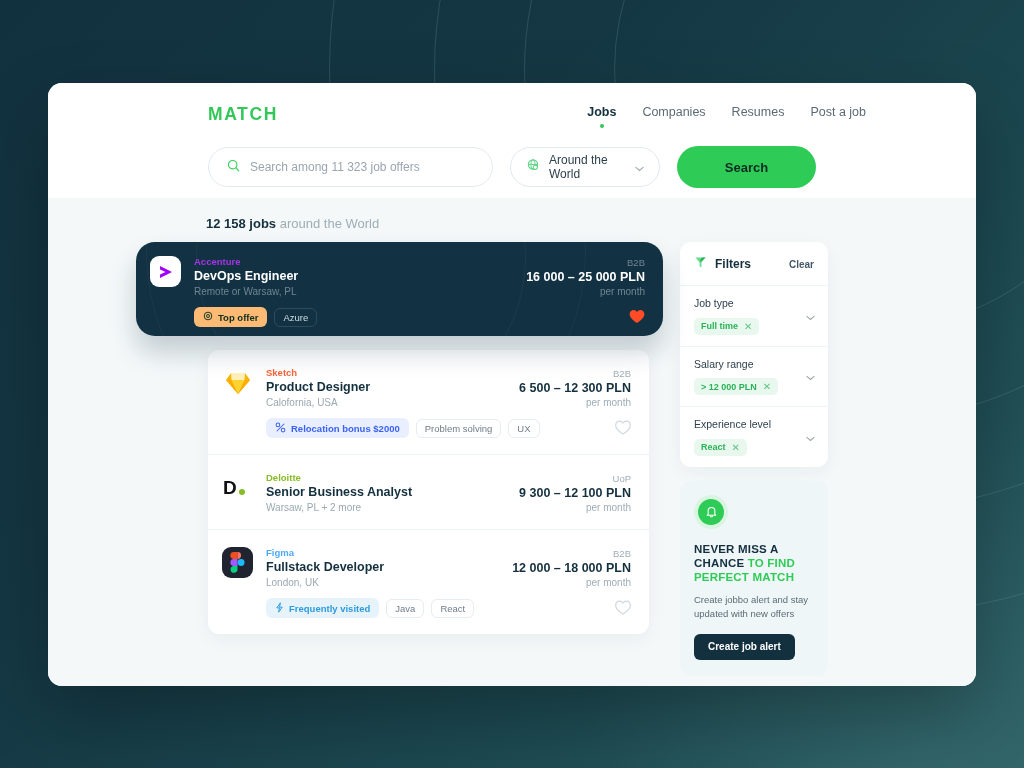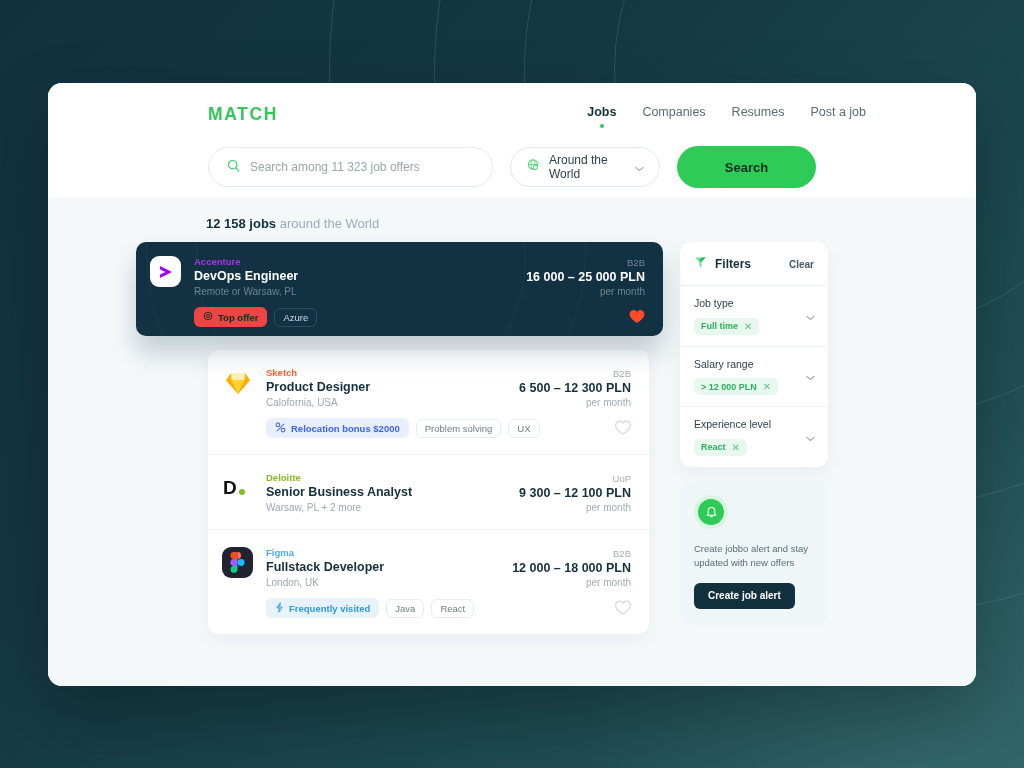--- a/index.html
+++ b/index.html
@@ -106,21 +106,21 @@
   }
   .results-title b { color: #14303f; font-weight: bold; }
 
   .columns { display: flex; gap: 14px; padding-left: 90px; }
   .col-left { width: 528px; }
   .col-right { width: 148px; }
 
   
   .card-featured {
     background: #123243;
-    border-radius: 10px;
+    border-radius: 19px;
     height: 94px;
     padding: 14px 18px 0 14px;
     position: relative;
     box-shadow: 0 16px 26px rgba(18,50,67,0.22);
     overflow: hidden;
     margin-left: -2px;
     width: 527px;
     cursor: pointer;
   }
   .card-featured .deco {
@@ -162,21 +162,21 @@
   }
   .tag {
     height: 19px; border-radius: 6px; border: 1px solid #e6ecf0;
     display: flex; align-items: center; padding: 0 8px;
     font-size: 9.5px; color: #6f7d88; background: #fff;
   }
   .card-featured .tag { background: transparent; border-color: #2b4c5e; color: #cfdde5; }
   .tag.special {
     border: none; font-weight: bold; gap: 5px; padding: 0 9px; height: 20px;
   }
-  .tag.top-offer { background: #ef4444; color: #0c2e1c; }
+  .tag.top-offer { background: #fdba74; color: #0c2e1c; }
   .tag.relocation { background: #e9efff; color: #3b61f6; }
   .tag.b2corp { background: #f1ebfb; color: #7a3fd4; }
   .tag.frequent { background: #e6f3fb; color: #2f9ade; }
 
   .heart { width: 16px; height: 16px; flex: none; margin-left: auto; }
 
   
   .card-list {
     background: #ffffff; border-radius: 11px; margin-top: 14px;
     width: 441px; margin-left: 70px;
@@ -522,20 +522,21 @@
 
         <div class="alert-card">
           <div class="bell-wrap">
             <div class="bell-inner">
               <svg width="13" height="13" viewBox="0 0 14 14" fill="none">
                 <path d="M3.4 9.8 V6.2 a3.6 3.6 0 017.2 0 V9.8 l1 1.3 H2.4 Z" stroke="#ffffff" stroke-width="1.15" stroke-linejoin="round"></path>
                 <path d="M5.7 11.6 a1.3 1.3 0 002.6 0" stroke="#ffffff" stroke-width="1.15" stroke-linecap="round"></path>
               </svg>
             </div>
           </div>
+          <div class="alert-head"><span>NEVER MISS A CHANCE </span><span class="hl">TO FIND PERFECT MATCH</span></div>
           <div class="alert-sub">Create jobbo alert and stay updated with new offers</div>
           <button class="alert-btn">Create job alert</button>
         </div>
 
       </div>
     </div>
   </div>
 </div>
 
 </body></html>

